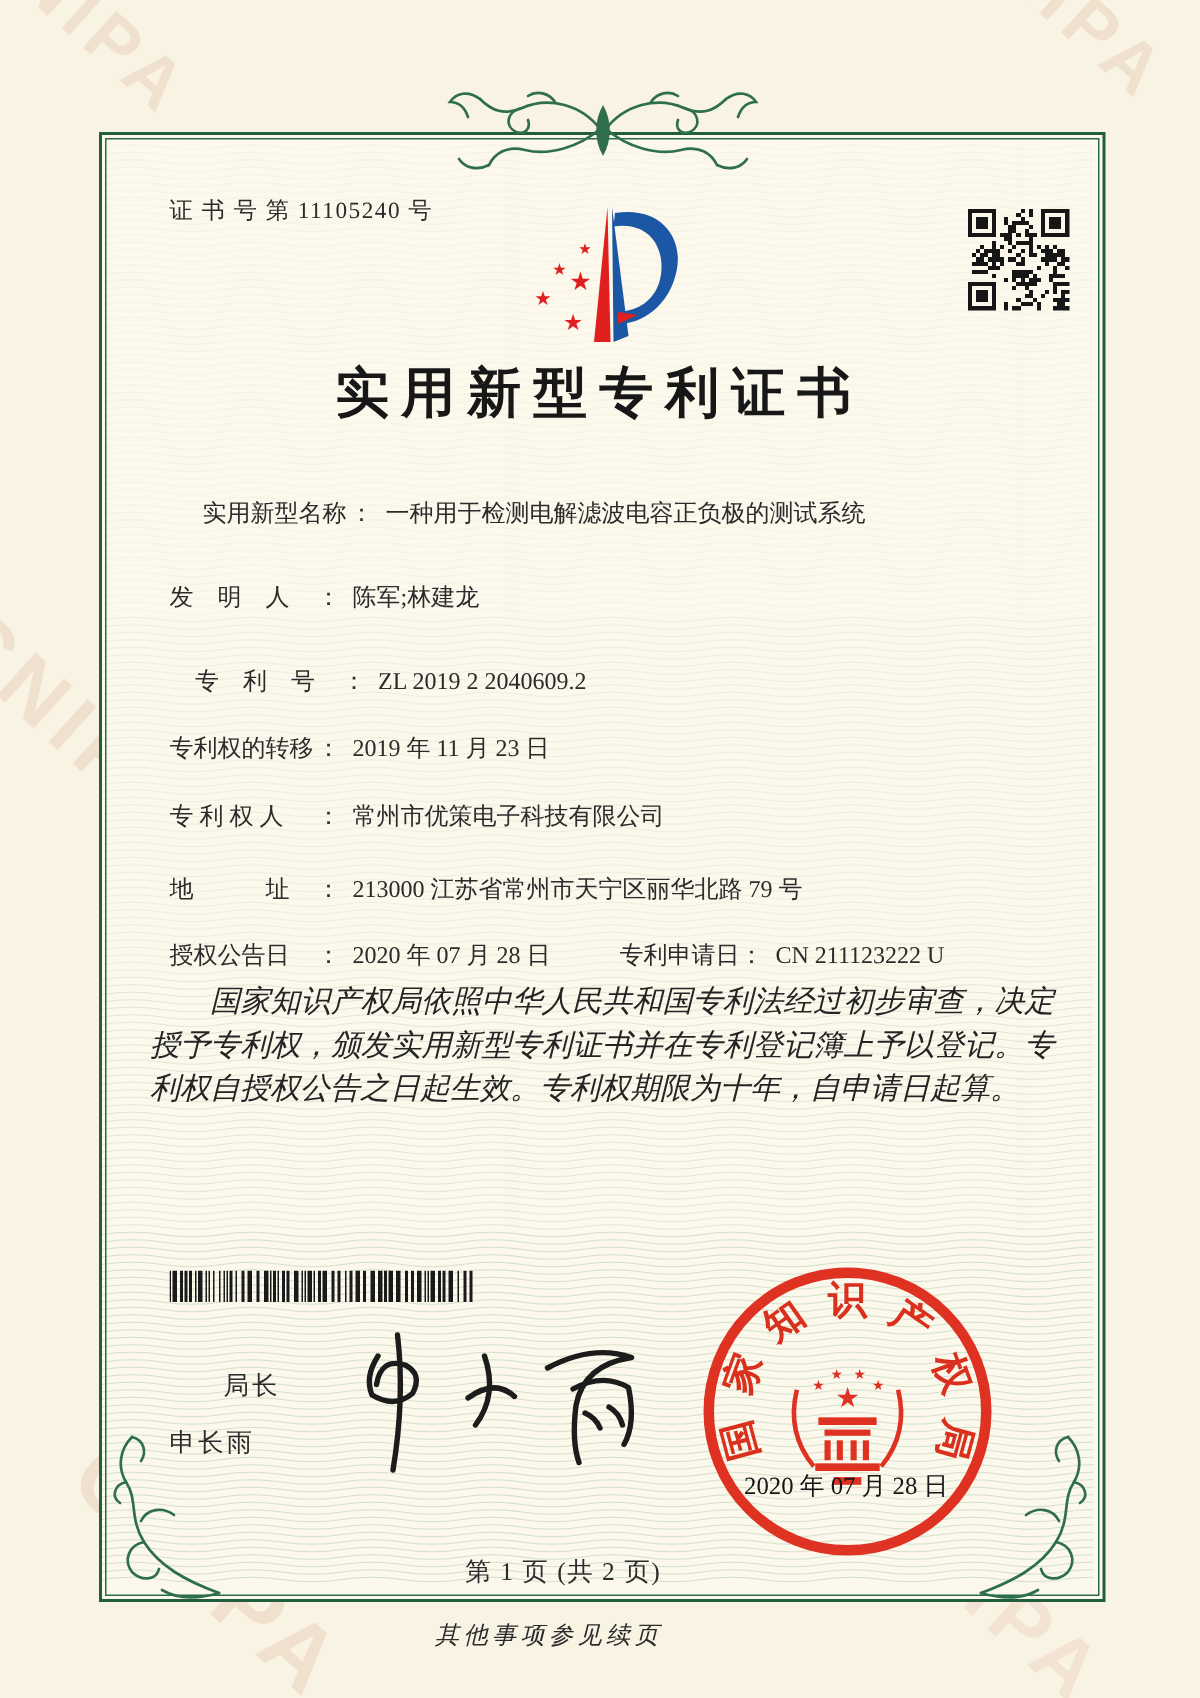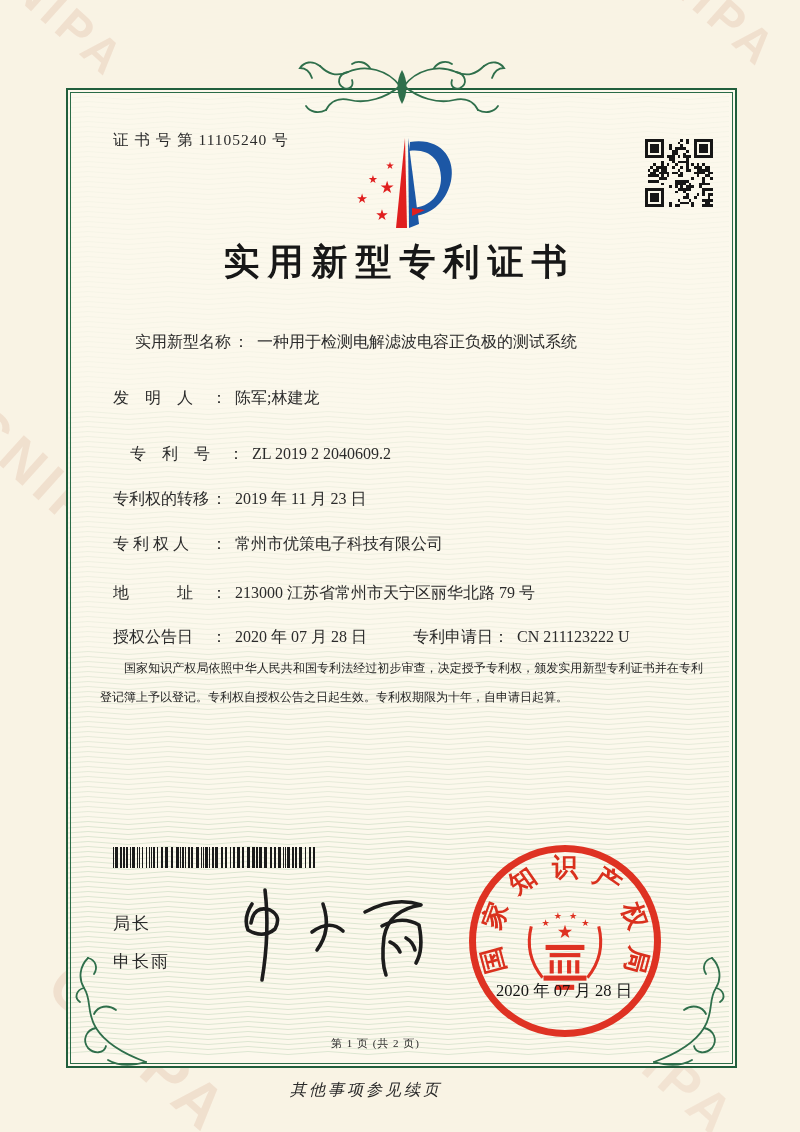--- a/index.html
+++ b/index.html
@@ -33,42 +33,42 @@
   .title{
     left:66px;top:238px;width:667px;text-align:center;
     font-size:36px;font-weight:bold;letter-spacing:8px;color:#171717;
   }
   .field-row{position:absolute;z-index:4;left:113px;font-size:16px;white-space:nowrap;}
   .f-label{display:inline-block;min-width:97px;white-space:pre;}
   .f-colon{margin-left:1px;}
   .f-value{margin-left:8px;}
   .grant-pub{position:absolute;z-index:4;left:413px;font-size:16px;white-space:nowrap;}
   .body-text{
-    left:100px;top:654px;width:603px;font-size:12px;line-height:29px;
-    text-align:justify;color:#242424;
+    left:100px;top:654px;width:603px;font-size:20px;line-height:29px;
+    text-align:justify;font-style:italic;color:#242424;
   }
   .body-text p{margin:0;text-indent:2em;}
   .barcode{left:113px;top:847px;}
   .signer{left:113px;font-size:17px;letter-spacing:2px;}
   .sig{left:222px;top:880px;}
   .seal{
     position:absolute;z-index:5;left:469px;top:845px;width:192px;height:192px;
     border:7px solid #dd2414;border-radius:50%;opacity:.93;box-sizing:border-box;
   }
   .seal-char{
     position:absolute;left:50%;top:50%;width:30px;margin-left:0;
     text-align:center;color:#d8220f;font-size:26px;font-weight:bold;
     transform-origin:center;
   }
   .seal-emblem{position:absolute;left:43px;top:52px;}
   .seal-date{
     position:absolute;z-index:6;left:496px;top:980px;
     font-size:16.5px;color:#141414;white-space:pre;
   }
-  .page-footer{left:66px;top:1036px;width:619px;text-align:center;font-size:11px;letter-spacing:1px;}
+  .page-footer{left:66px;top:1036px;width:619px;text-align:center;font-size:17px;letter-spacing:1px;}
   .cont-note{left:0;top:1080px;width:732px;text-align:center;font-size:16px;font-style:italic;letter-spacing:3px;color:#2a2a2a;}
 </style>
 </head>
 <body>
 
 <span class="wm" style="left:-34px;top:-18px;font-size:48px;">CNIPA</span>
 <span class="wm" style="left:618px;top:-28px;font-size:48px;">CNIPA</span>
 <span class="wm" style="left:205px;top:150px;font-size:42px;opacity:.22;">CNIPA</span>
 <span class="wm" style="left:462px;top:278px;font-size:64px;opacity:.3;">CNIPA</span>
 <span class="wm" style="left:-52px;top:450px;font-size:56px;">CNIPA</span>
@@ -685,21 +685,21 @@
     <rect x="172" y="0" width="1" height="21" fill="#1a1a1a"></rect>
     <rect x="174" y="0" width="3" height="21" fill="#1a1a1a"></rect>
     <rect x="179" y="0" width="2" height="21" fill="#1a1a1a"></rect>
     <rect x="182" y="0" width="2" height="21" fill="#1a1a1a"></rect>
     <rect x="186" y="0" width="3" height="21" fill="#1a1a1a"></rect>
     <rect x="192" y="0" width="1" height="21" fill="#1a1a1a"></rect>
     <rect x="196" y="0" width="2" height="21" fill="#1a1a1a"></rect>
     <rect x="200" y="0" width="2" height="21" fill="#1a1a1a"></rect>
   </svg>
 
-<div class="content signer" style="position:absolute;top:912px;">局长</div>
+<div class="content signer" style="position:absolute;top:912px;margin-left:36px;">局长</div>
 <div class="content signer" style="position:absolute;top:950px;">申长雨</div>
 
 <svg class="content sig" style="position:absolute;" width="215" height="112" viewBox="0 0 215 112">
   <g stroke="#1c1c1c" fill="none" stroke-width="3.6" stroke-linecap="round" stroke-linejoin="round">
     <path d="M30,24 q-9,14 -4,26 q15,9 27,-1 q7,-13 -5,-19 q-16,-5 -19,13"></path>
     <path d="M43,10 q5,42 -3,90"></path>
     <path d="M101,24 q9,26 -6,46"></path>
     <path d="M90,52 q18,-13 31,-1"></path>
     <path d="M143,32 q30,-16 56,-7 q-32,5 -37,32 q-3,24 2,38"></path>
     <path d="M160,46 q20,-11 37,-1 q5,24 -3,38"></path>

